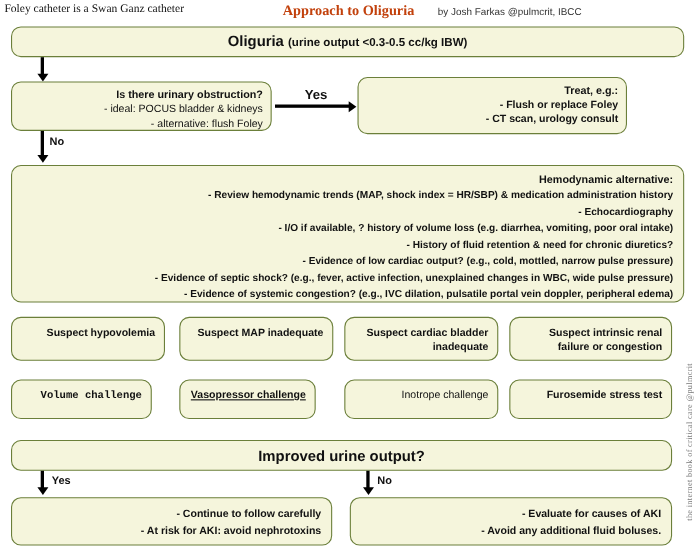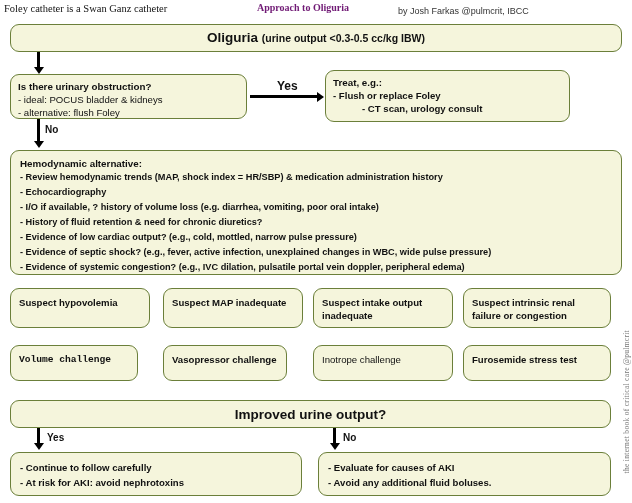--- a/index.html
+++ b/index.html
@@ -14,39 +14,40 @@
   .page{position:relative;width:632px;height:503px;}
 
   
   .header{position:absolute;left:0;top:2px;width:632px;height:18px;}
   .hdr-left{
     position:absolute;left:4px;top:1px;
     font-size:10.5px;color:#111;font-family:"Liberation Serif",serif;
   }
   .hdr-title{
     position:absolute;left:257px;top:0px;
-    font-size:10px;color:#701a75;font-weight:bold;
+    font-size:13px;color:#c2410c;font-weight:bold;
     font-family:"Liberation Serif",serif;
   }
   .hdr-right{
     position:absolute;left:398px;top:4px;
     font-size:9px;color:#333;
   }
 
   
   .box{
     position:absolute;
     background:#f5f5dc;
     border:1.6px solid #6b7f3a;
     border-radius:9px;
     box-sizing:border-box;
     padding:5px 7px;
     font-size:9.6px;
     line-height:13px;
     color:#111;
+    text-align:right;
   }
   .box.center{display:flex;align-items:center;justify-content:center;text-align:center;}
   .b-title{font-weight:bold;font-size:9.8px;}
   .lines div{white-space:nowrap;}
 
   
   .bigtitle{font-size:13.5px;font-weight:bold;}
   .bigtitle .sub{font-size:10.5px;font-weight:bold;}
 
   
@@ -132,30 +133,30 @@
     </div>
   </div>
 
   <div class="box" style="left:10px;top:288px;width:140px;height:40px;padding:7px 8px;">
     <div style="font-weight:bold;">Suspect hypovolemia</div>
   </div>
   <div class="box" style="left:163px;top:288px;width:140px;height:40px;padding:7px 8px;">
     <div style="font-weight:bold;">Suspect MAP inadequate</div>
   </div>
   <div class="box" style="left:313px;top:288px;width:140px;height:40px;padding:7px 8px;">
-    <div style="font-weight:bold;">Suspect intake output inadequate</div>
+    <div style="font-weight:bold;">Suspect cardiac bladder inadequate</div>
   </div>
   <div class="box" style="left:463px;top:288px;width:148px;height:40px;padding:7px 8px;">
     <div style="font-weight:bold;">Suspect intrinsic renal failure or congestion</div>
   </div>
 
   <div class="box" style="left:10px;top:345px;width:128px;height:36px;padding:7px 8px;font-family:Liberation Mono, monospace;">
     <div style="font-weight:bold;">Volume challenge</div>
   </div>
-  <div class="box" style="left:163px;top:345px;width:124px;height:36px;padding:7px 8px;">
+  <div class="box" style="left:163px;top:345px;width:124px;height:36px;padding:7px 8px;text-decoration:underline;">
     <div style="font-weight:bold;">Vasopressor challenge</div>
   </div>
   <div class="box" style="left:313px;top:345px;width:140px;height:36px;padding:7px 8px;">
     <div style="font-weight:normal;">Inotrope challenge</div>
   </div>
   <div class="box center" style="left:10px;top:400px;width:601px;height:28px;">
     <div class="bigtitle">Improved urine output?</div>
   </div>
 
   <div class="box" style="left:463px;top:345px;width:148px;height:36px;padding:7px 8px;">

